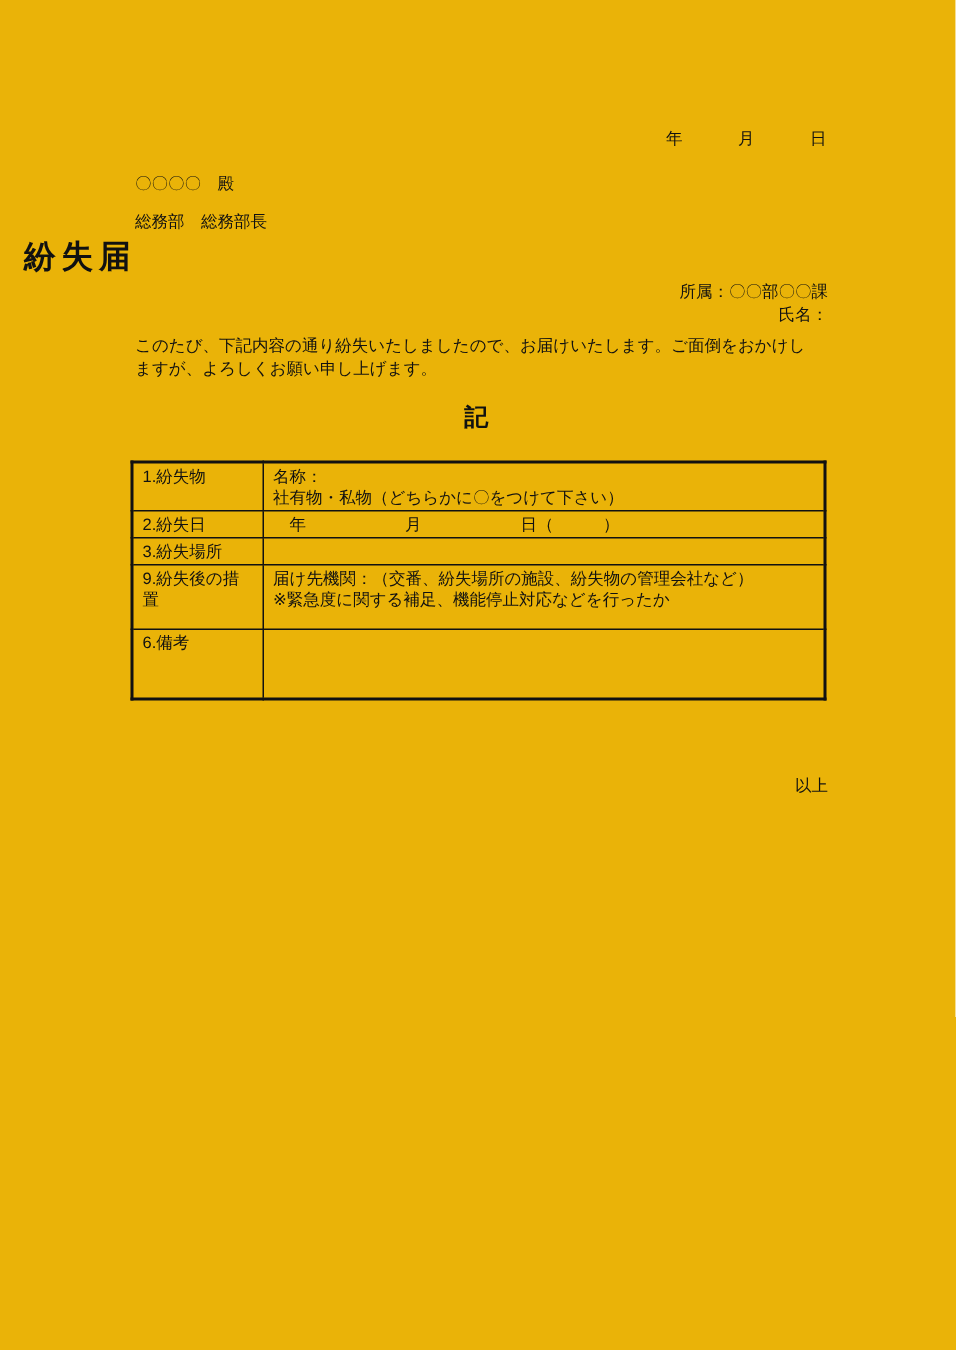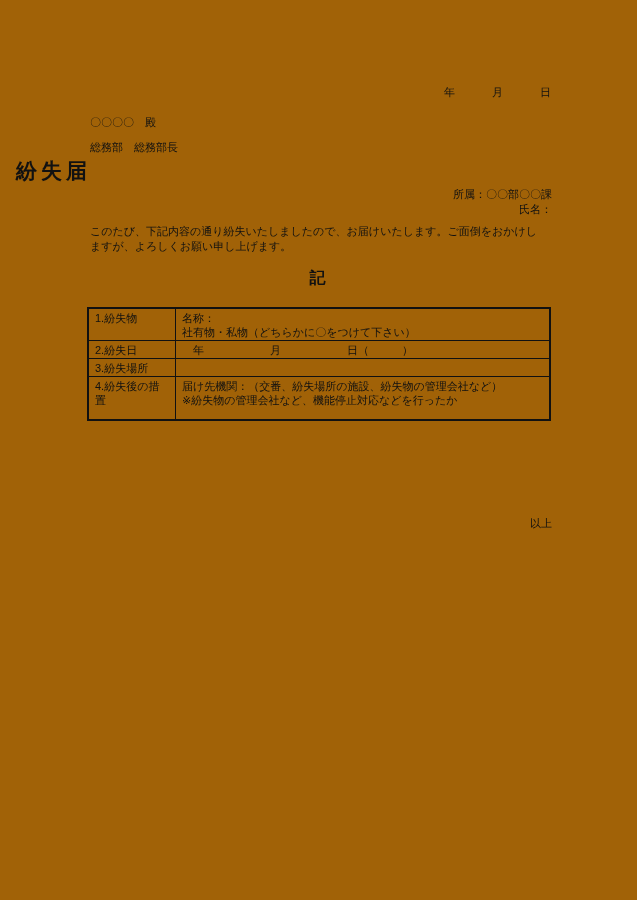--- a/index.html
+++ b/index.html
@@ -4,21 +4,21 @@
 <style>
   html, body {
     margin: 0;
     padding: 0;
     background: #ffffff;
   }
   .page {
     position: relative;
     width: 637px;
     height: 900px;
-    background: #a16207;
+    background: #eab308;
     color: #111111;
     font-family: "Liberation Sans", "DejaVu Sans", sans-serif;
     font-size: 11px;
     overflow: hidden;
   }
   .date-line {
     position: absolute;
     top: 85px;
     right: 85px;
     letter-spacing: 1px;
@@ -148,24 +148,28 @@
         <td class="label-cell">2.紛失日</td>
         <td class="content-cell">
           <div class="content-line">　年　　　　　　月　　　　　　日（　　　）</div>
         </td>
       </tr>
       <tr class="row-3">
         <td class="label-cell">3.紛失場所</td>
         <td class="content-cell"></td>
       </tr>
       <tr class="row-4">
-        <td class="label-cell">4.紛失後の措置</td>
+        <td class="label-cell">9.紛失後の措置</td>
         <td class="content-cell">
           <div class="content-line">届け先機関：（交番、紛失場所の施設、紛失物の管理会社など）</div>
-          <div class="content-line">※紛失物の管理会社など、機能停止対応などを行ったか</div>
+          <div class="content-line">※緊急度に関する補足、機能停止対応などを行ったか</div>
         </td>
+      </tr>
+      <tr class="row-6">
+        <td class="label-cell">6.備考</td>
+        <td class="content-cell"></td>
       </tr>
     </tbody>
   </table>
 
   <div class="closing">以上</div>
 
 </div>
 
 </body></html>

